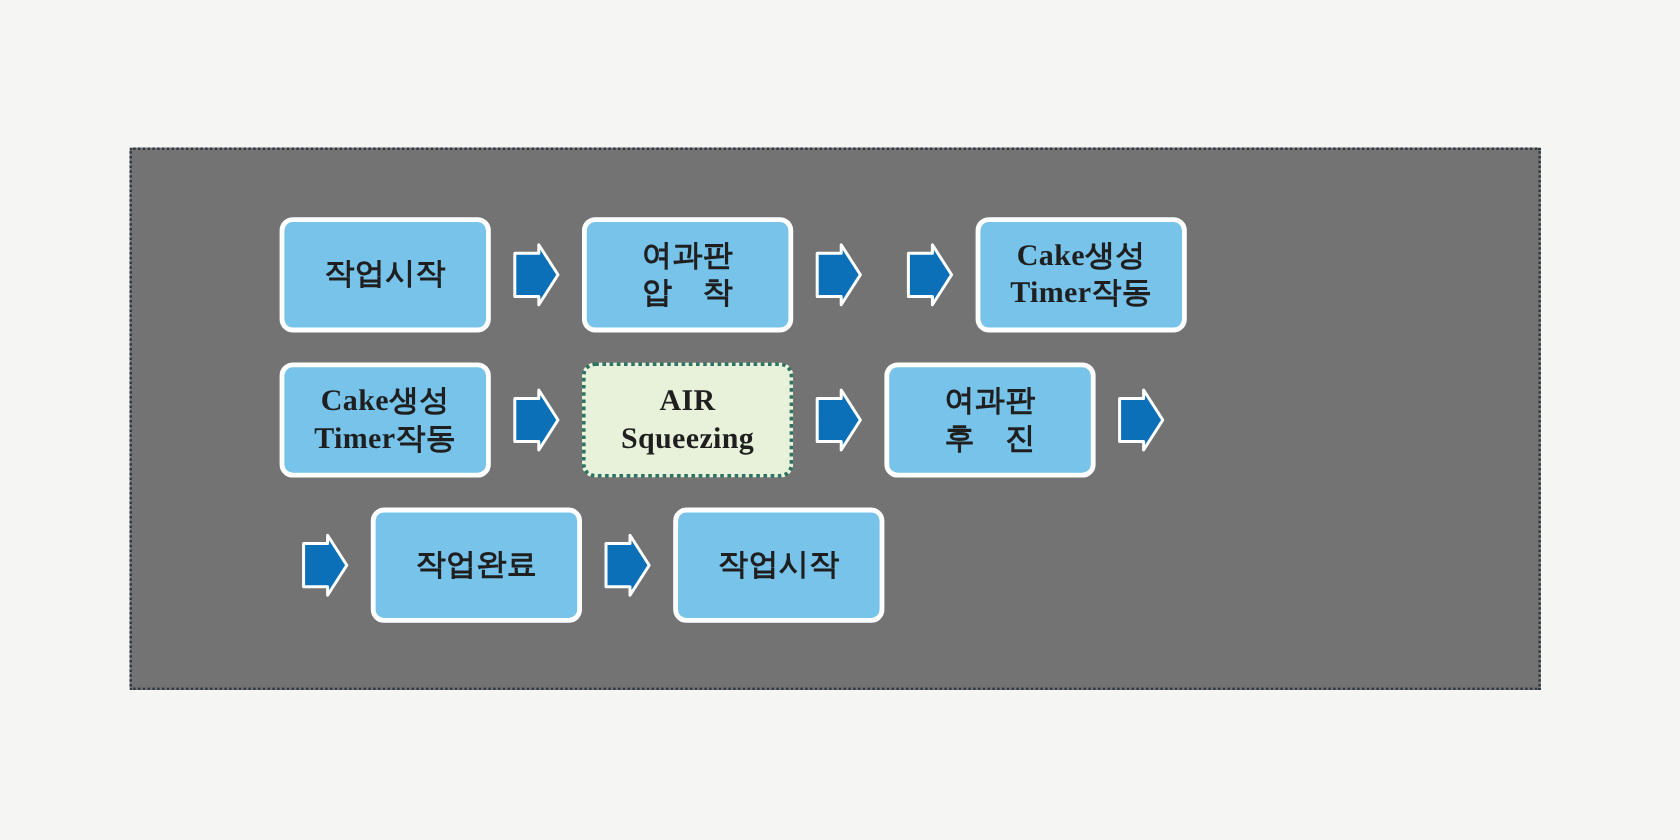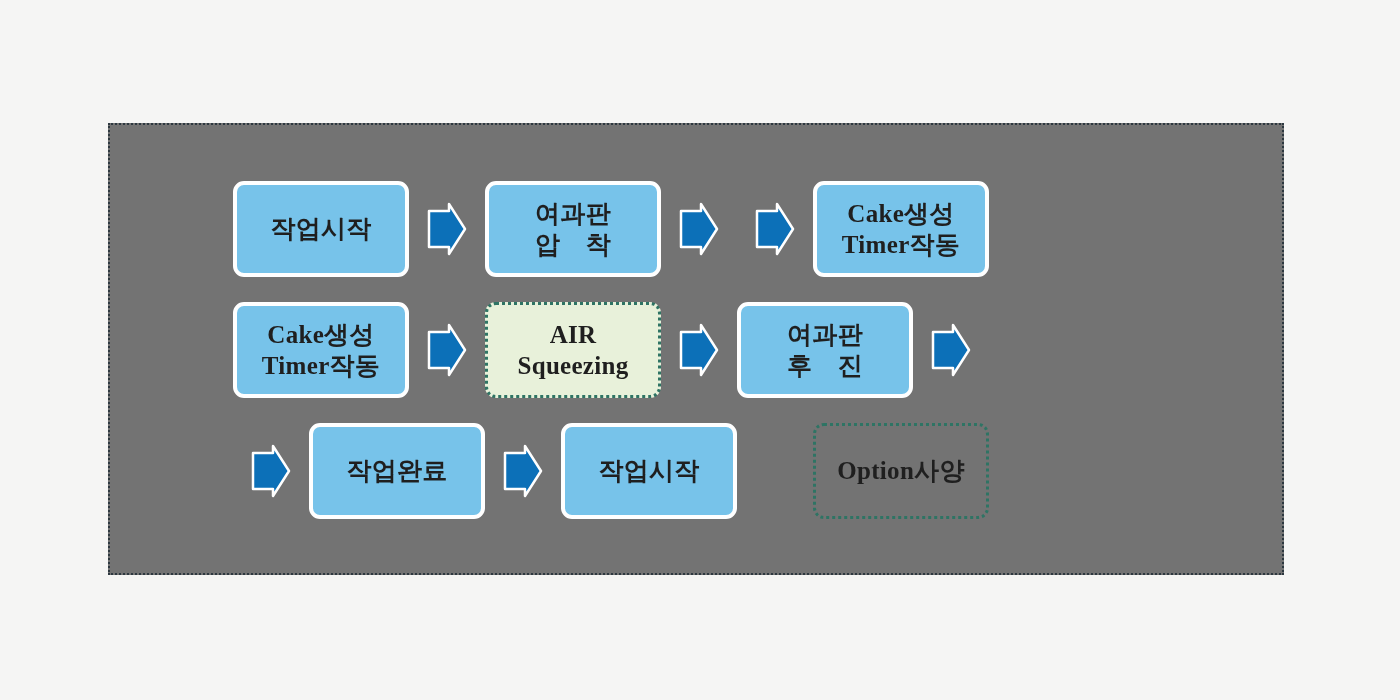--- a/index.html
+++ b/index.html
@@ -150,19 +150,16 @@
       </div>
       <div class="flow-connector">
         <svg class="arrow-svg" width="40" height="54" viewBox="0 0 40 54">
           <polygon points="2,9 22,9 22,2 38,27 22,52 22,45 2,45" fill="#0c70b8" stroke="#ffffff" stroke-width="2.5" stroke-linejoin="round"></polygon>
         </svg>
       </div>
       <div class="flow-box box-blue">
         <span class="box-label">작업시작</span>
       </div>
       <div class="flow-connector"></div>
-      <div class="flow-box box-outline">
-        <span class="box-label">Option사양</span>
-      </div>
     </div>
 
   </div>
 </div>
 
 </body></html>

